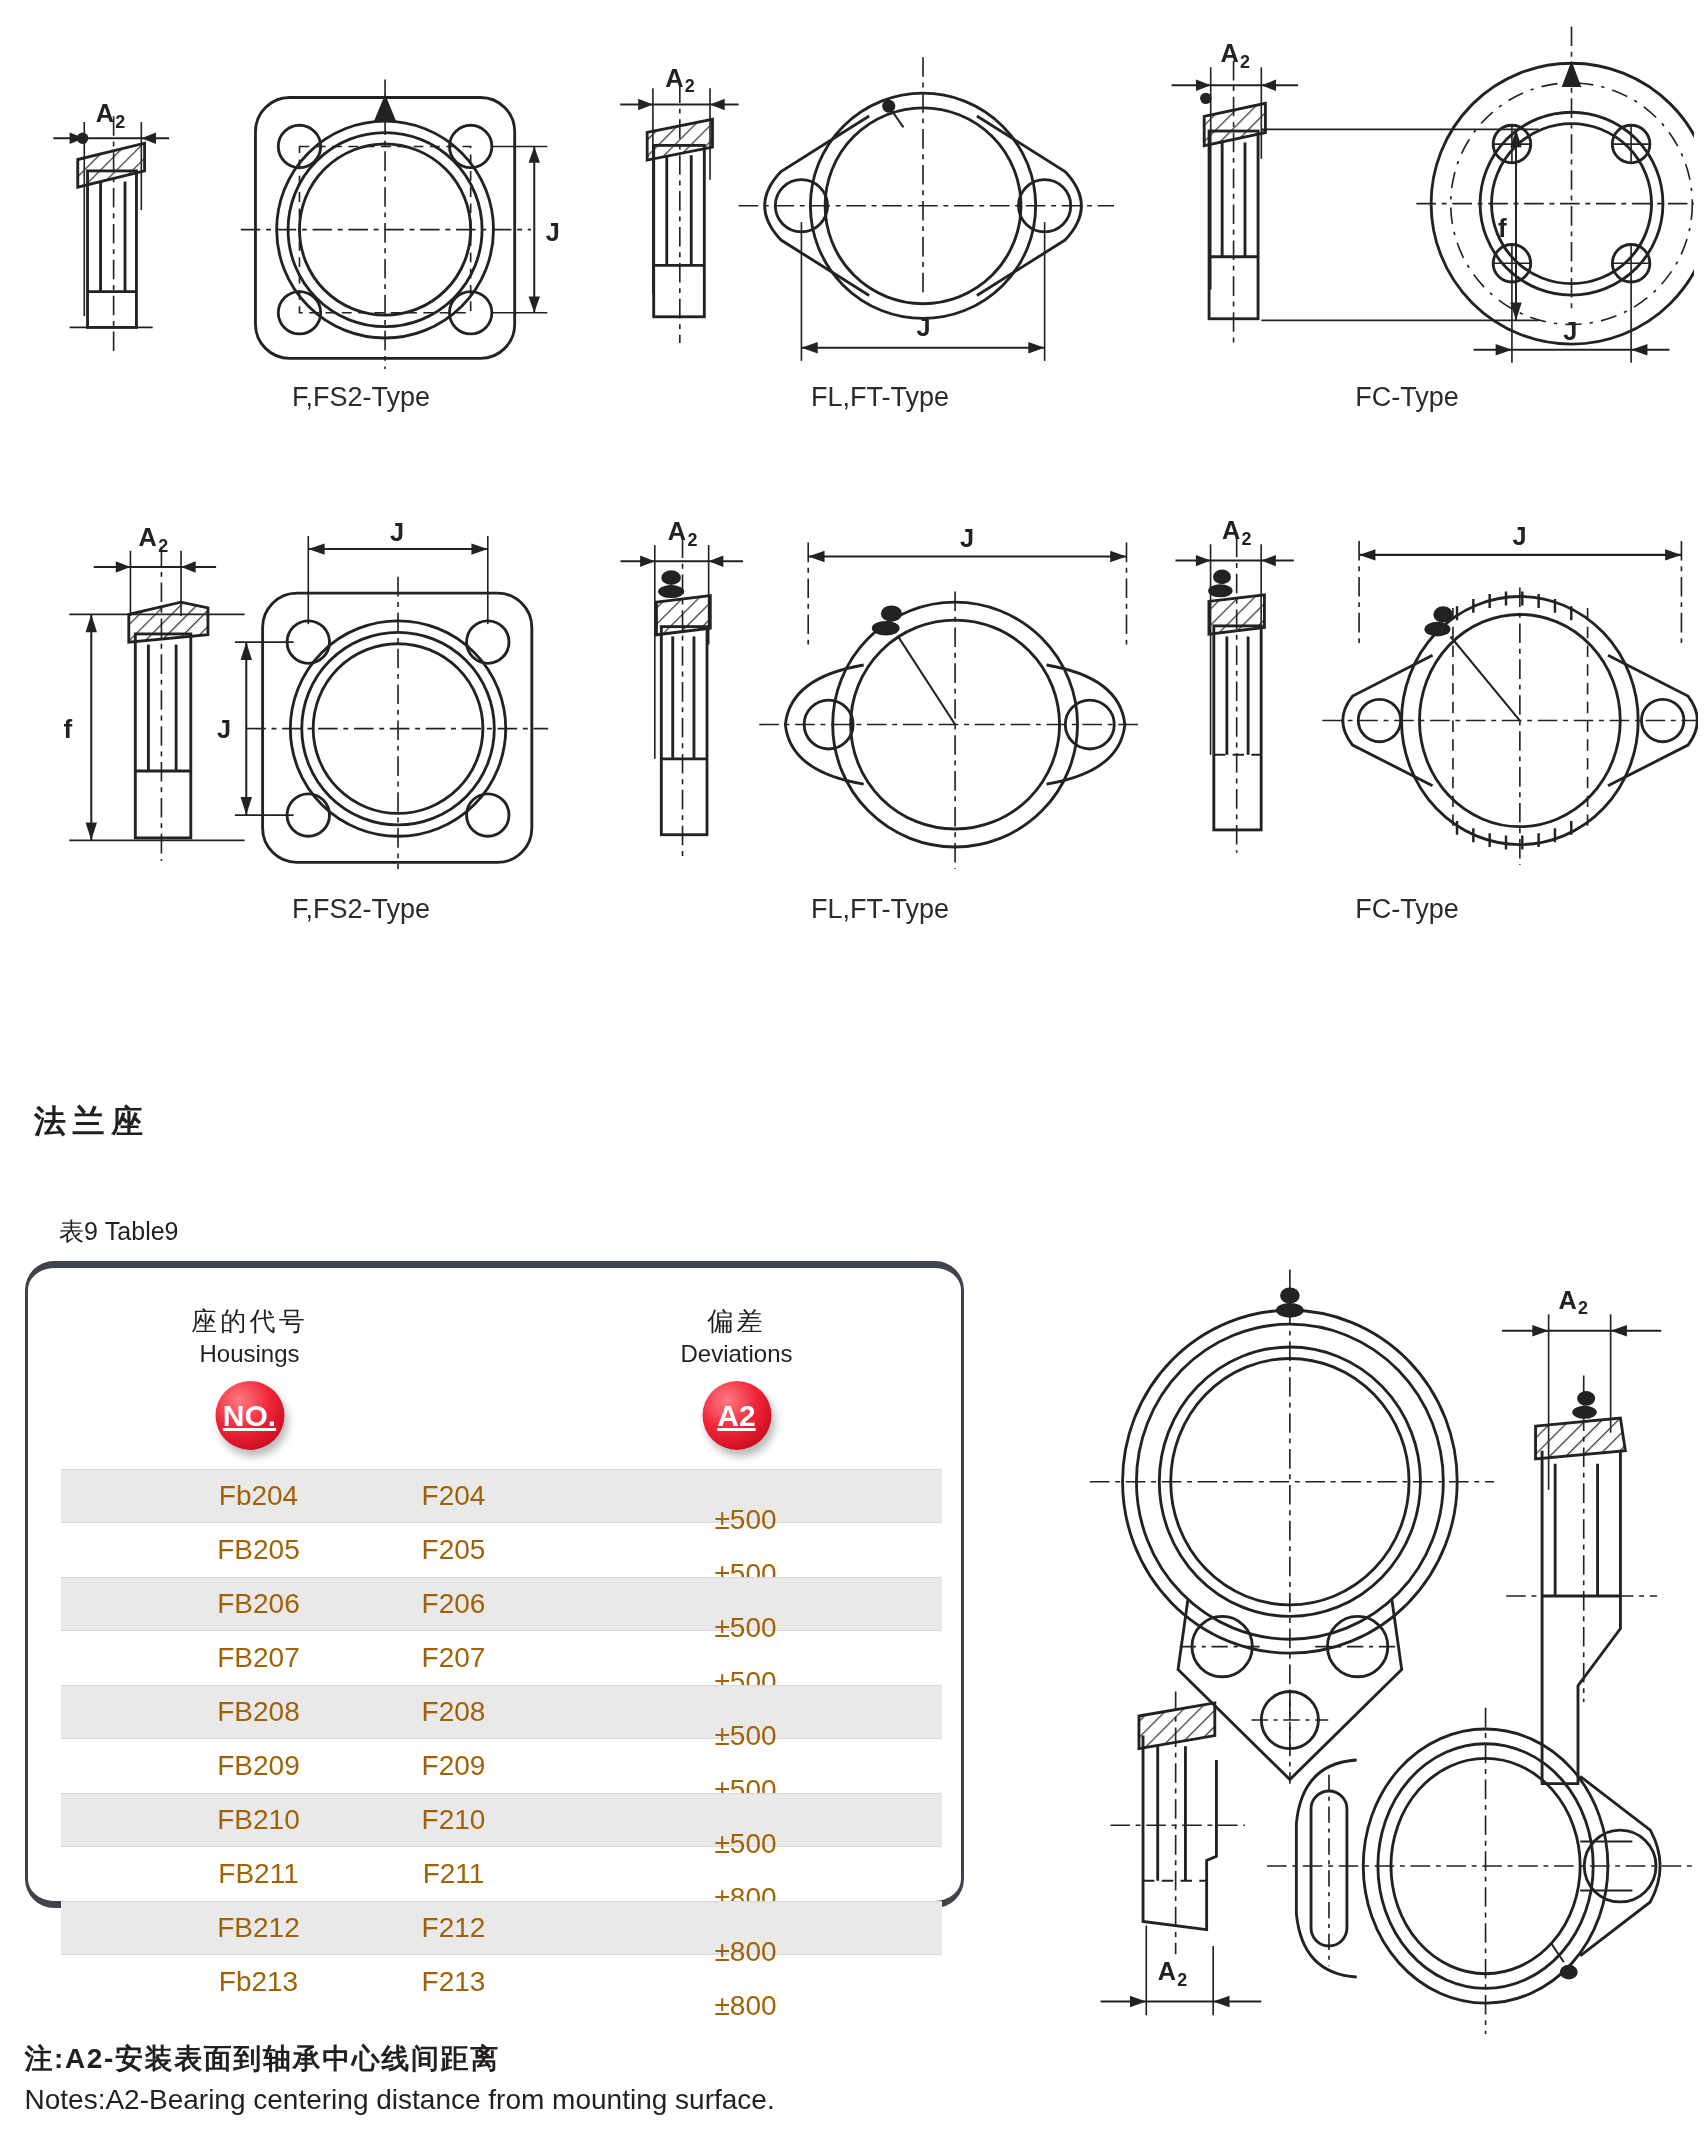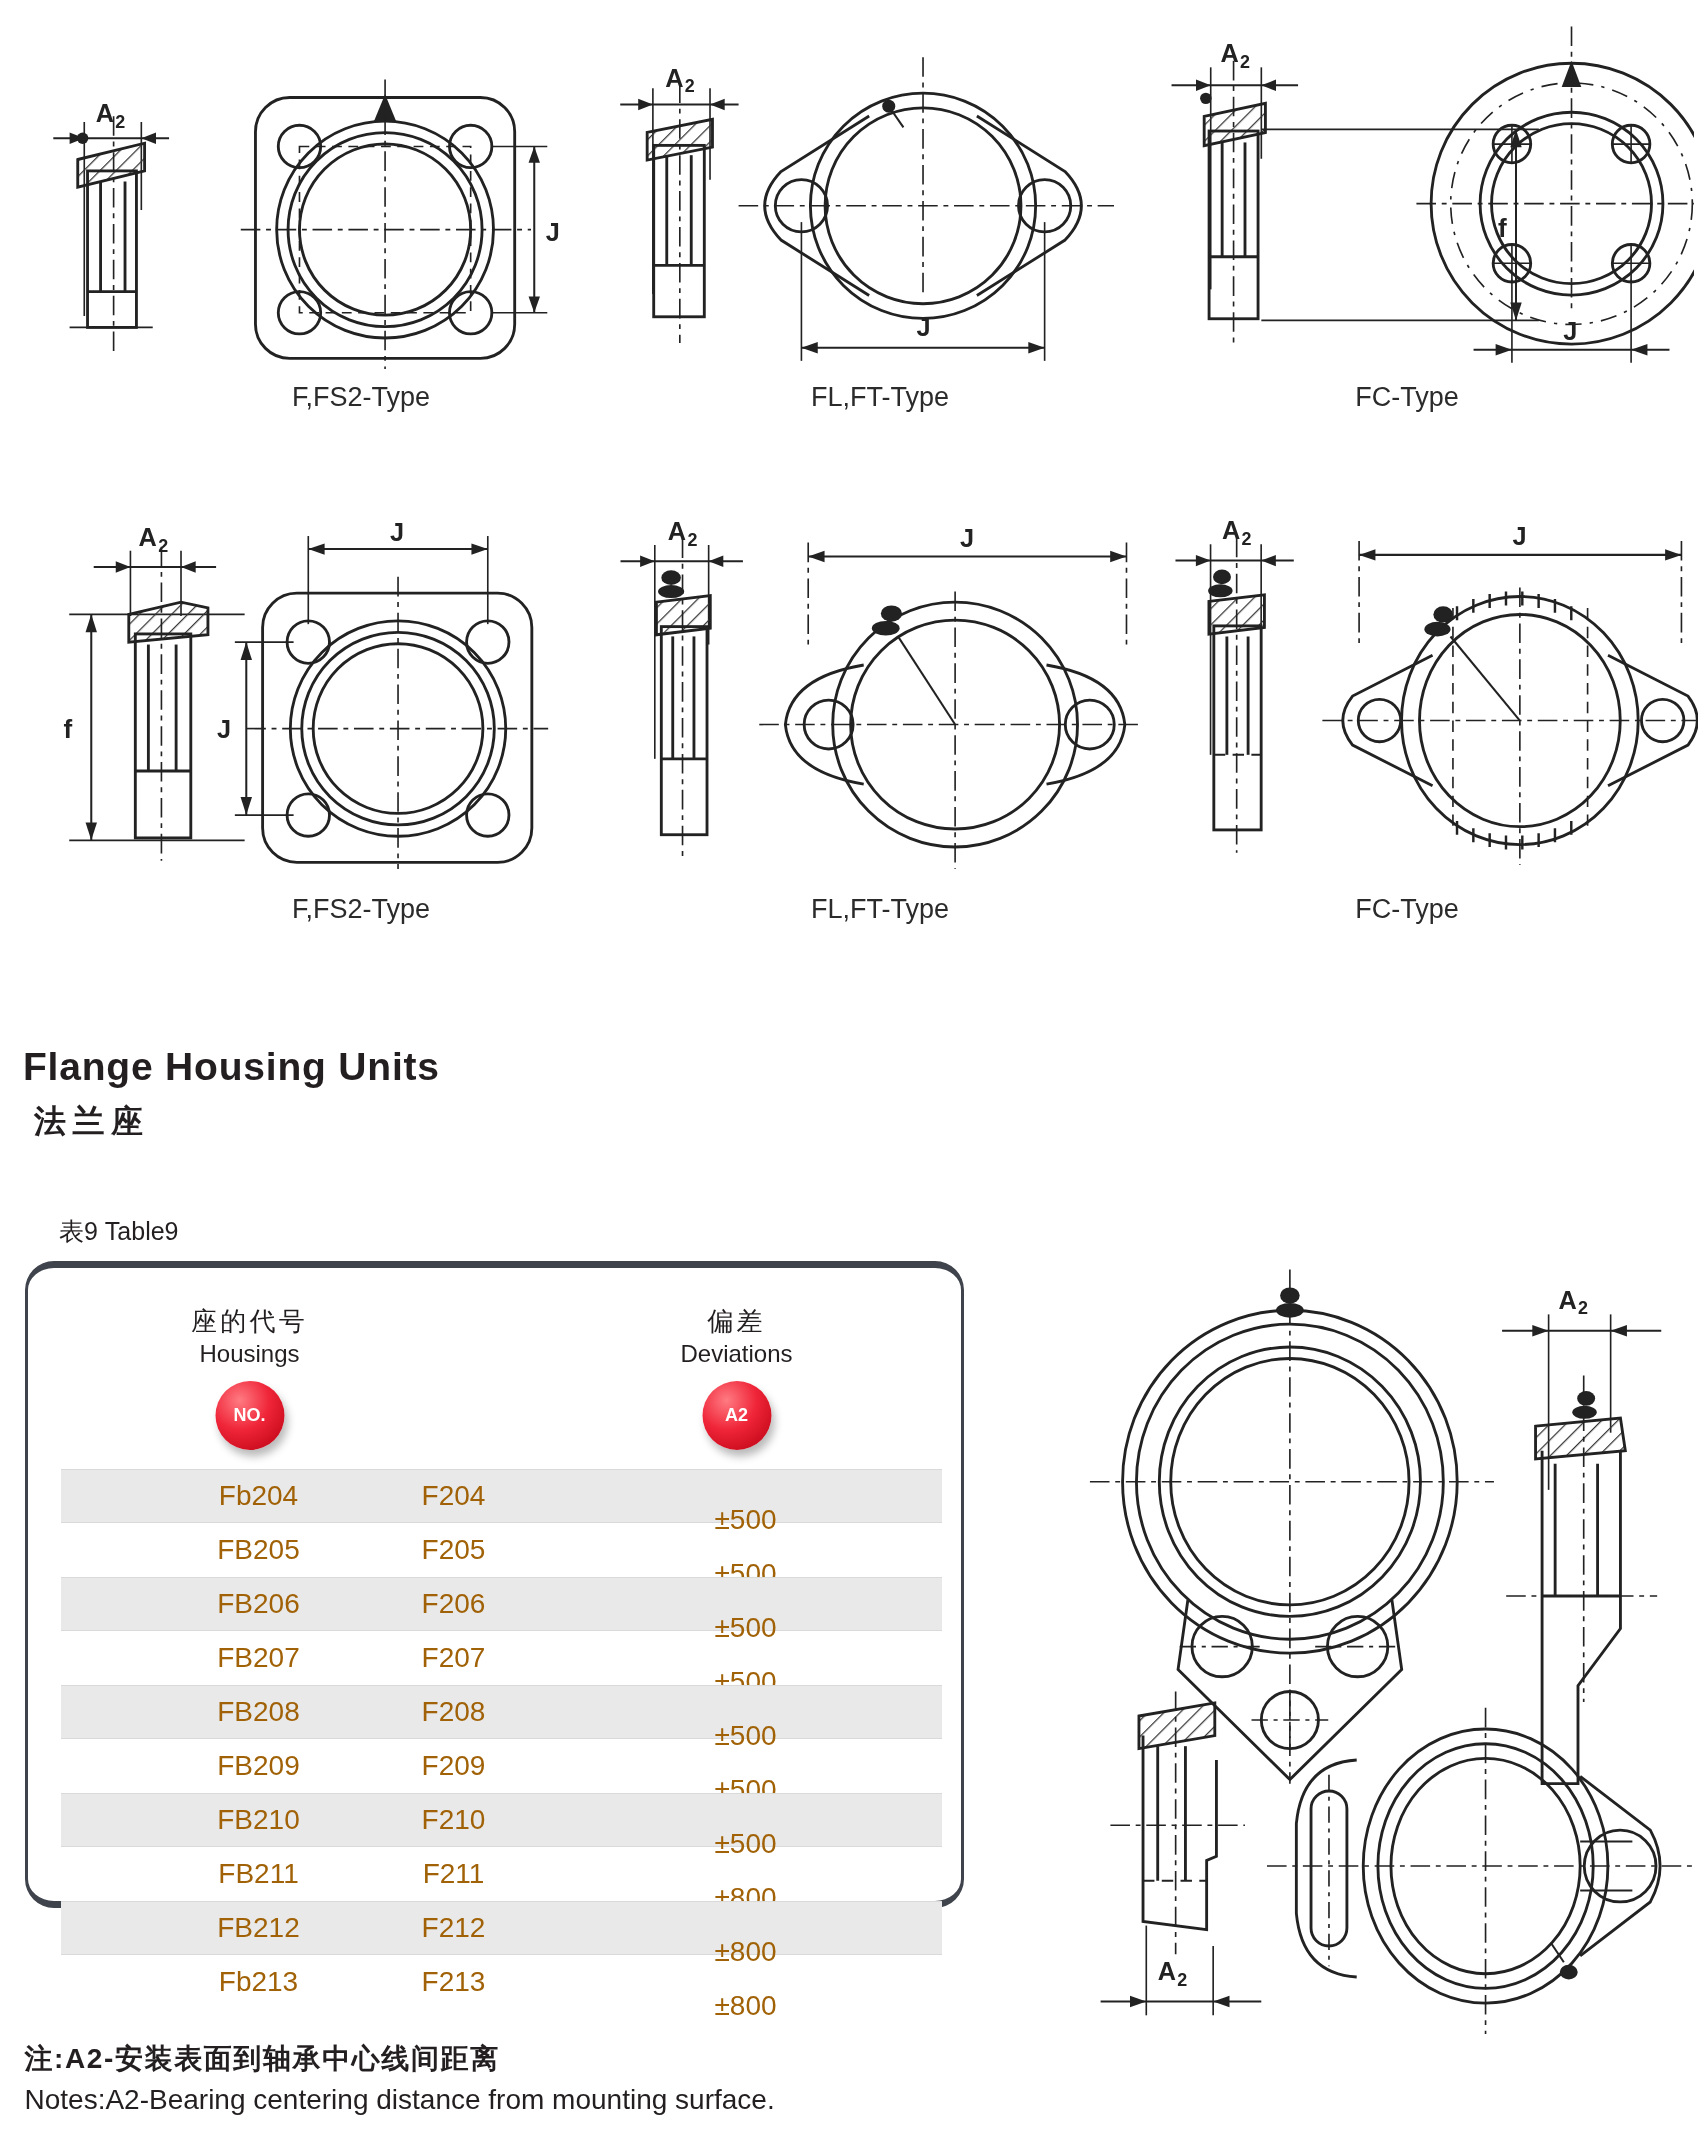--- a/index.html
+++ b/index.html
@@ -12,21 +12,21 @@
   .table-label{position:absolute;left:59px;top:1215px;font-size:25px;}
   .panel{position:absolute;left:24.5px;top:1261px;width:939px;height:647px;box-sizing:border-box;
          border:3.3px solid #3f434c;border-top-width:7.3px;border-bottom-width:7.3px;
          border-radius:29px;background:#ffffff;}
   .hdr{position:absolute;transform:translateX(-50%);white-space:nowrap;text-align:center;}
   .hdr-zh{font-size:26px;letter-spacing:3.3px;}
   .hdr-en{font-size:24px;}
   .badge{position:absolute;width:69px;height:69px;border-radius:50%;transform:translateX(-50%);
          background:radial-gradient(circle at 35% 28%, #ff7b82 0%, #ef2438 45%, #d01022 75%, #a90d1b 100%);
          color:#fff;display:flex;align-items:center;justify-content:center;
-         font-size:18px;font-weight:bold;box-shadow:3.3px 6.5px 8.2px rgba(0,0,0,0.28);}
+         font-size:30px;font-weight:bold;box-shadow:3.3px 6.5px 8.2px rgba(0,0,0,0.28);text-decoration:underline;}
   .rows{position:absolute;left:33px;top:201px;width:881px;}
   .trow{position:relative;height:54px;}
   .trow.shade{background:#e9e9e9;border-top:1.6px solid #d9d9d9;border-bottom:1.6px solid #d9d9d9;box-sizing:border-box;}
   .cell{position:absolute;top:50%;transform:translate(-50%,-50%);font-size:28px;color:#a16207;white-space:nowrap;}
   .c1{left:198px;} .c2{left:393px;} .c3{left:685px;margin-top:24px;}
   .note{position:absolute;left:24.5px;font-size:28px;white-space:nowrap;}
   .note-zh{top:2040px;font-weight:bold;letter-spacing:1.6px;}
   .note-en{top:2084px;}
   svg text{font-family:"Liberation Sans",sans-serif;fill:#222;}
 </style>
@@ -339,21 +339,20 @@
     </g>
     <text x="72" y="36" font-size="31" font-weight="bold">A</text>
     <text x="96" y="43" font-size="22" font-weight="bold">2</text>
     <text x="428" y="43" font-size="31" font-weight="bold">J</text>
   </svg>
 
   <div class="caption" style="left:333px;top:894px">F,FS2-Type</div>
   <div class="caption" style="left:852px;top:894px">FL,FT-Type</div>
   <div class="caption" style="left:1379px;top:894px">FC-Type</div>
 
-  <div class="title-en">Flange Housing Units</div>
   <div class="title-zh">法兰座</div>
   <div class="table-label">表9 Table9</div>
 
   <div class="panel">
     <div class="hdr hdr-zh" style="left:222px;top:36px">座的代号</div>
     <div class="hdr hdr-en" style="left:222px;top:72px">Housings</div>
     <div class="hdr hdr-zh" style="left:709px;top:36px">偏差</div>
     <div class="hdr hdr-en" style="left:709px;top:72px">Deviations</div>
     <div class="badge" style="left:222px;top:113px">NO.</div>
     <div class="badge" style="left:709px;top:113px">A2</div>

